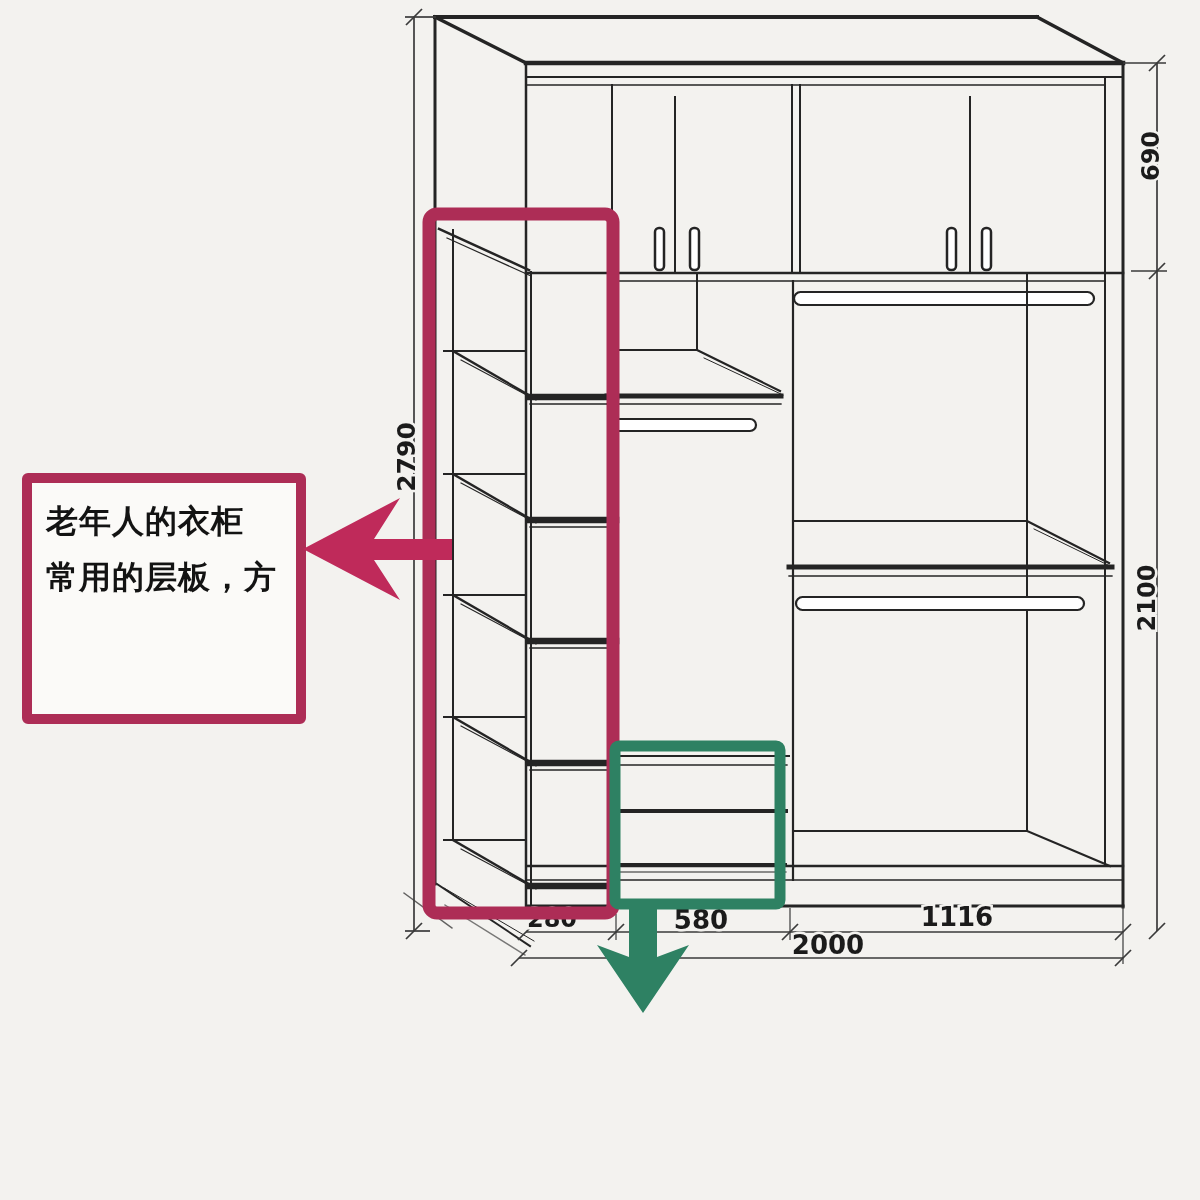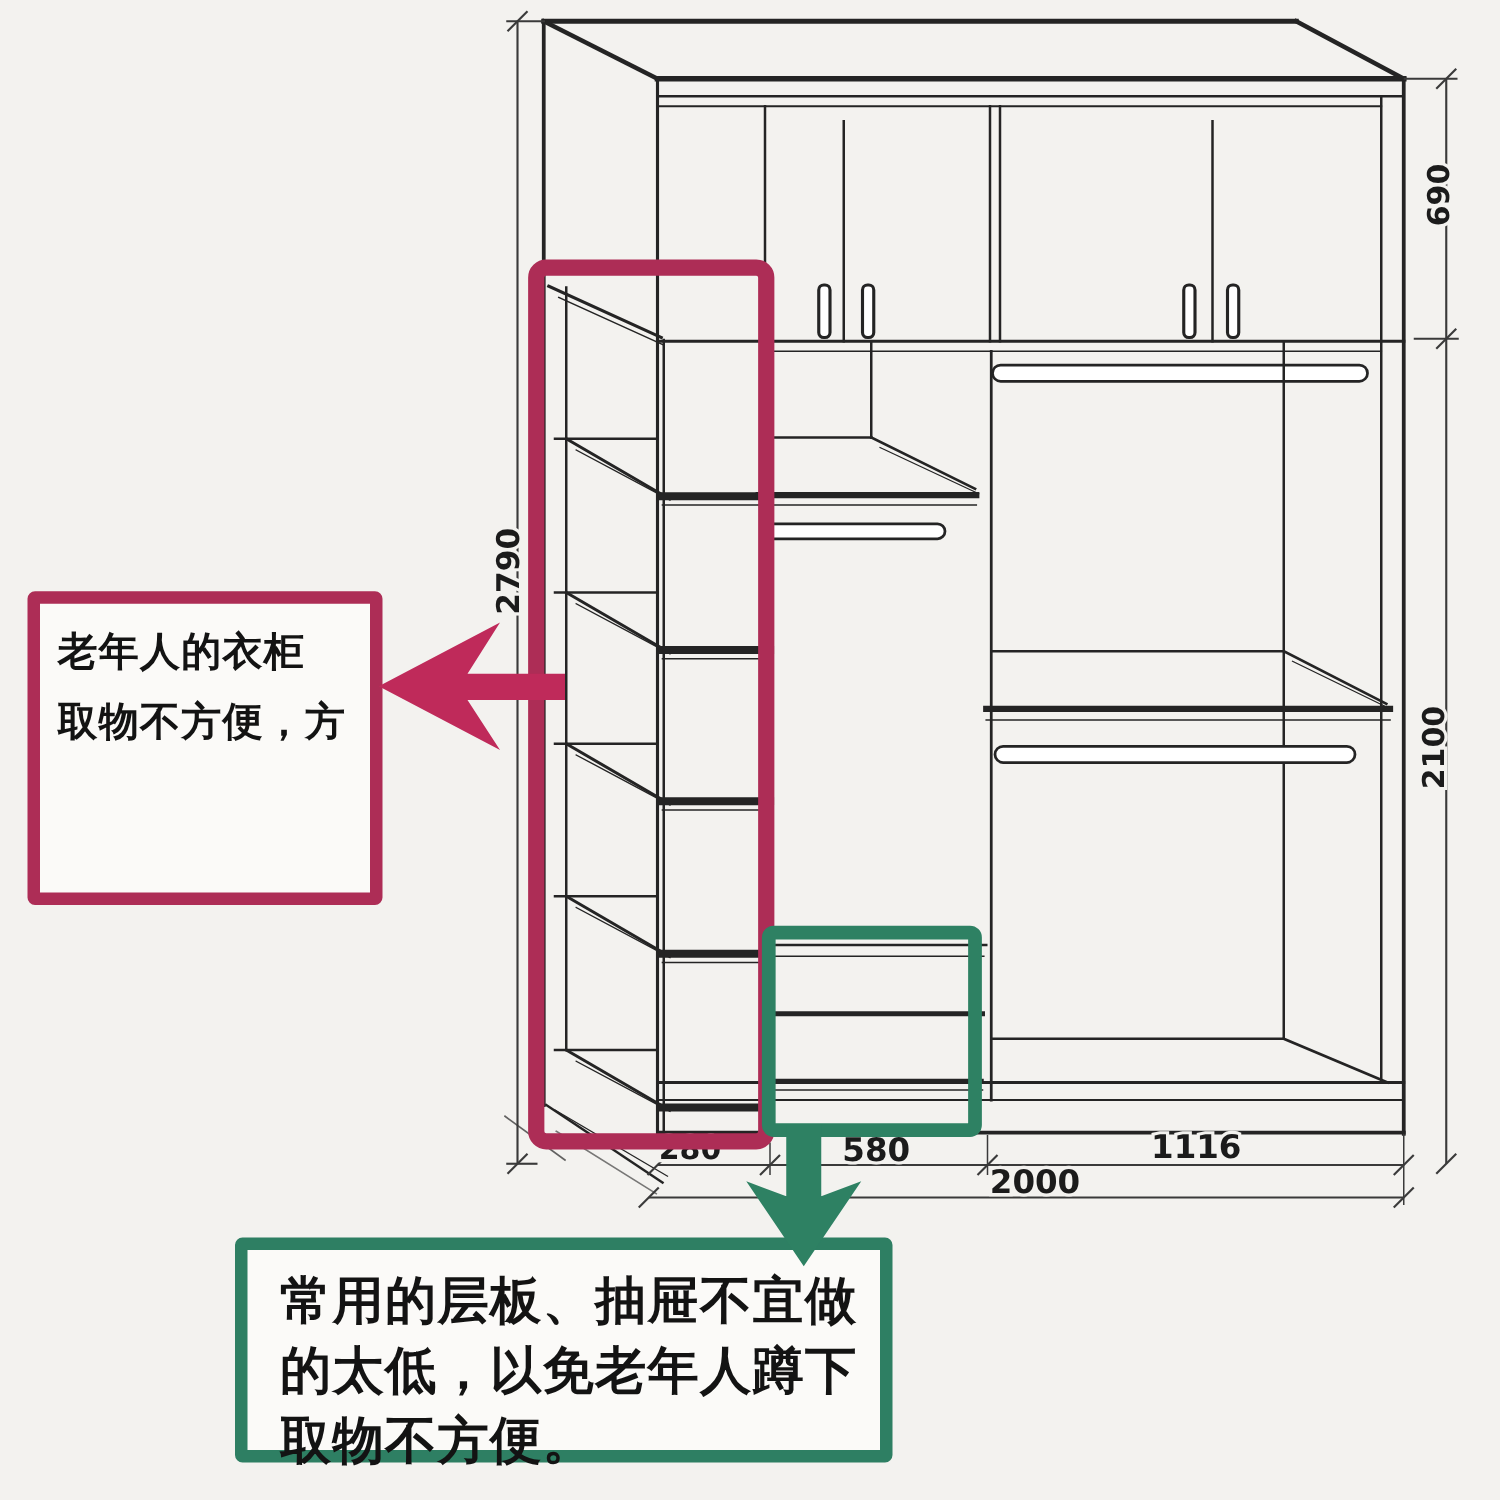--- a/index.html
+++ b/index.html
@@ -37,28 +37,23 @@
     fill:#1b1b1b;paint-order:stroke;stroke:#f3f2ef;stroke-width:5px;
   }
 </style>
 </head>
 <body>
 
 <div id="stage">
 
   <div class="note" id="red-note">
     <div class="note-line">老年人的衣柜</div>
-    <div class="note-line">取物不方便，方</div>
+    <div class="note-line">常用的层板，方</div>
   </div>
 
-  <div class="note" id="green-note">
-    <div class="note-line">常用的层板、抽屉不宜做</div>
-    <div class="note-line">的太低，以免老年人蹲下</div>
-    <div class="note-line">取物不方便。</div>
-  </div>
 
   <svg id="drawing" width="1200" height="1200" viewBox="0 0 1200 1200">
 
     <g>
       <path class="ink" stroke-width="4" d="M435,17 H1037"></path>
       <path class="ink" stroke-width="3.5" d="M435,17 L526,63"></path>
       <path class="ink" stroke-width="3.5" d="M1037,17 L1123,63"></path>
       <path class="ink" stroke-width="4.5" d="M526,63 H1123"></path>
       <path class="ink" stroke-width="2" d="M526,77 H1123"></path>
       <path class="ink" stroke-width="1.5" d="M526,85 H1105"></path>

